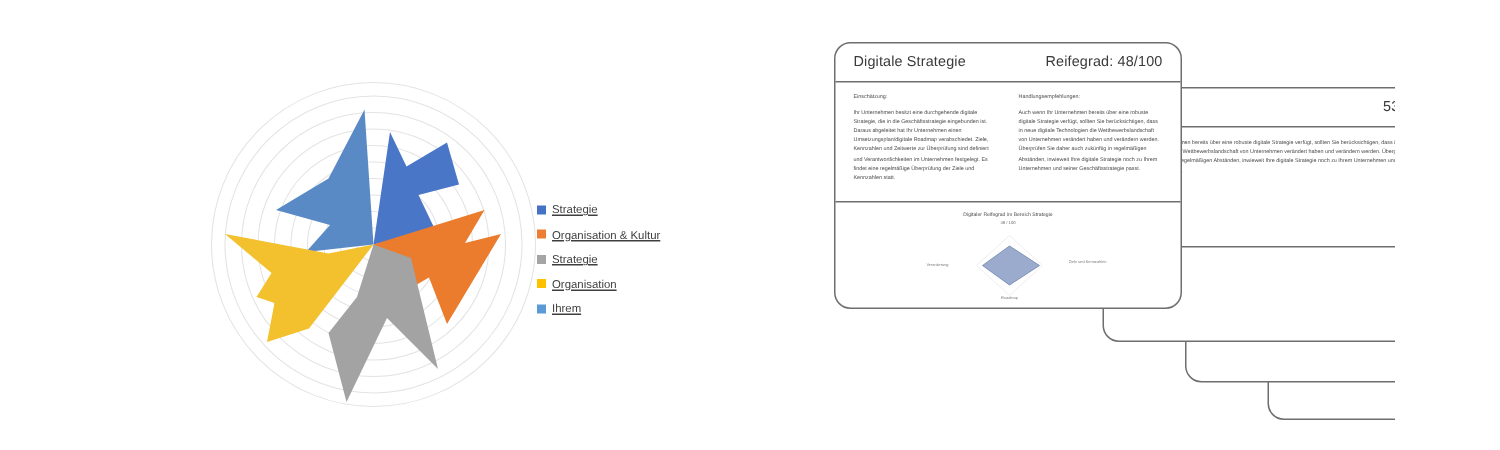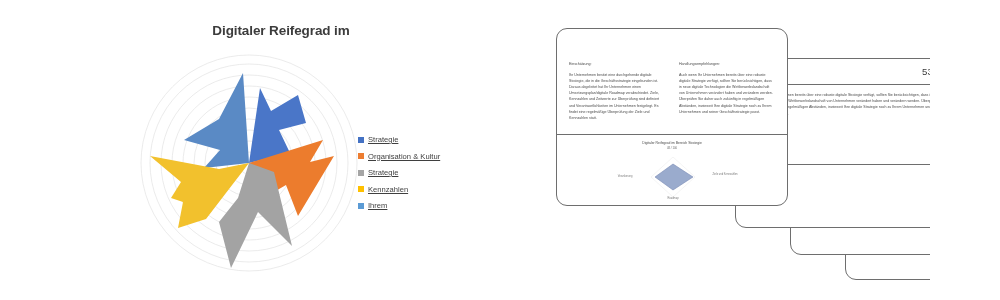--- a/index.html
+++ b/index.html
@@ -168,21 +168,20 @@
     position: absolute;
     background: #ffffff;
   }
 </style>
 </head>
 <body>
 
 <div id="radar-panel">
 
   <div id="chart-title">
-    <div>Digitaler Reifegrad im</div>
   </div>
 
   <svg id="radar-svg" width="222" height="222" viewBox="0 0 222 222">
     <g fill="none" stroke="#e3e3e3" stroke-width="0.7">
       <circle cx="111" cy="111" r="11"></circle>
       <circle cx="111" cy="111" r="22"></circle>
       <circle cx="111" cy="111" r="33"></circle>
       <circle cx="111" cy="111" r="44"></circle>
       <circle cx="111" cy="111" r="55"></circle>
       <circle cx="111" cy="111" r="66"></circle>
@@ -214,21 +213,21 @@
     <div class="legend-item">
       <span class="legend-swatch" style="background:#ed7d31"></span>
       <span>Organisation &amp; Kultur</span>
     </div>
     <div class="legend-item">
       <span class="legend-swatch" style="background:#a5a5a5"></span>
       <span>Strategie</span>
     </div>
     <div class="legend-item">
       <span class="legend-swatch" style="background:#ffc000"></span>
-      <span>Kennzahlen</span>
+      <span>Organisation</span>
     </div>
     <div class="legend-item">
       <span class="legend-swatch" style="background:#5b9bd5"></span>
       <span>Ihrem</span>
     </div>
   </div>
 </div>
 
 <div id="cards-stack">
 
@@ -266,20 +265,24 @@
     <div class="card-body">
       <div class="body-col">
         <p>Auch wenn Ihr Unternehmen bereits über eine robuste digitale Strategie verfügt, sollten Sie berücksichtigen, dass in neue digitale Technologien die Wettbewerbslandschaft von Unternehmen verändert haben und verändern werden. Überprüfen Sie daher auch zukünftig in regelmäßigen Abständen, inwieweit Ihre digitale Strategie noch zu Ihrem Unternehmen und seiner Geschäftsstrategie passt.</p>
       </div>
     </div>
     <div class="card-chart"></div>
   </div>
 
   <div class="card" style="left:556px; top:28px; width:232px; height:178px;">
 
+    <div class="card-head">
+      <span class="card-title">Digitale Strategie</span>
+      <span class="card-score">Reifegrad: 48/100</span>
+    </div>
 
     <div class="card-body">
       <div class="body-col">
         <h4>Einschätzung:</h4>
         <p>Ihr Unternehmen besitzt eine durchgehende digitale Strategie, die in die Geschäftsstrategie eingebunden ist. Daraus abgeleitet hat Ihr Unternehmen einen Umsetzungsplan/digitale Roadmap verabschiedet. Ziele, Kennzahlen und Zeitwerte zur Überprüfung sind definiert und Verantwortlichkeiten im Unternehmen festgelegt. Es findet eine regelmäßige Überprüfung der Ziele und Kennzahlen statt.</p>
       </div>
       <div class="body-col">
         <h4>Handlungsempfehlungen:</h4>
         <p>Auch wenn Ihr Unternehmen bereits über eine robuste digitale Strategie verfügt, sollten Sie berücksichtigen, dass in neue digitale Technologien die Wettbewerbslandschaft von Unternehmen verändert haben und verändern werden. Überprüfen Sie daher auch zukünftig in regelmäßigen Abständen, inwieweit Ihre digitale Strategie noch zu Ihrem Unternehmen und seiner Geschäftsstrategie passt.</p>
       </div>

